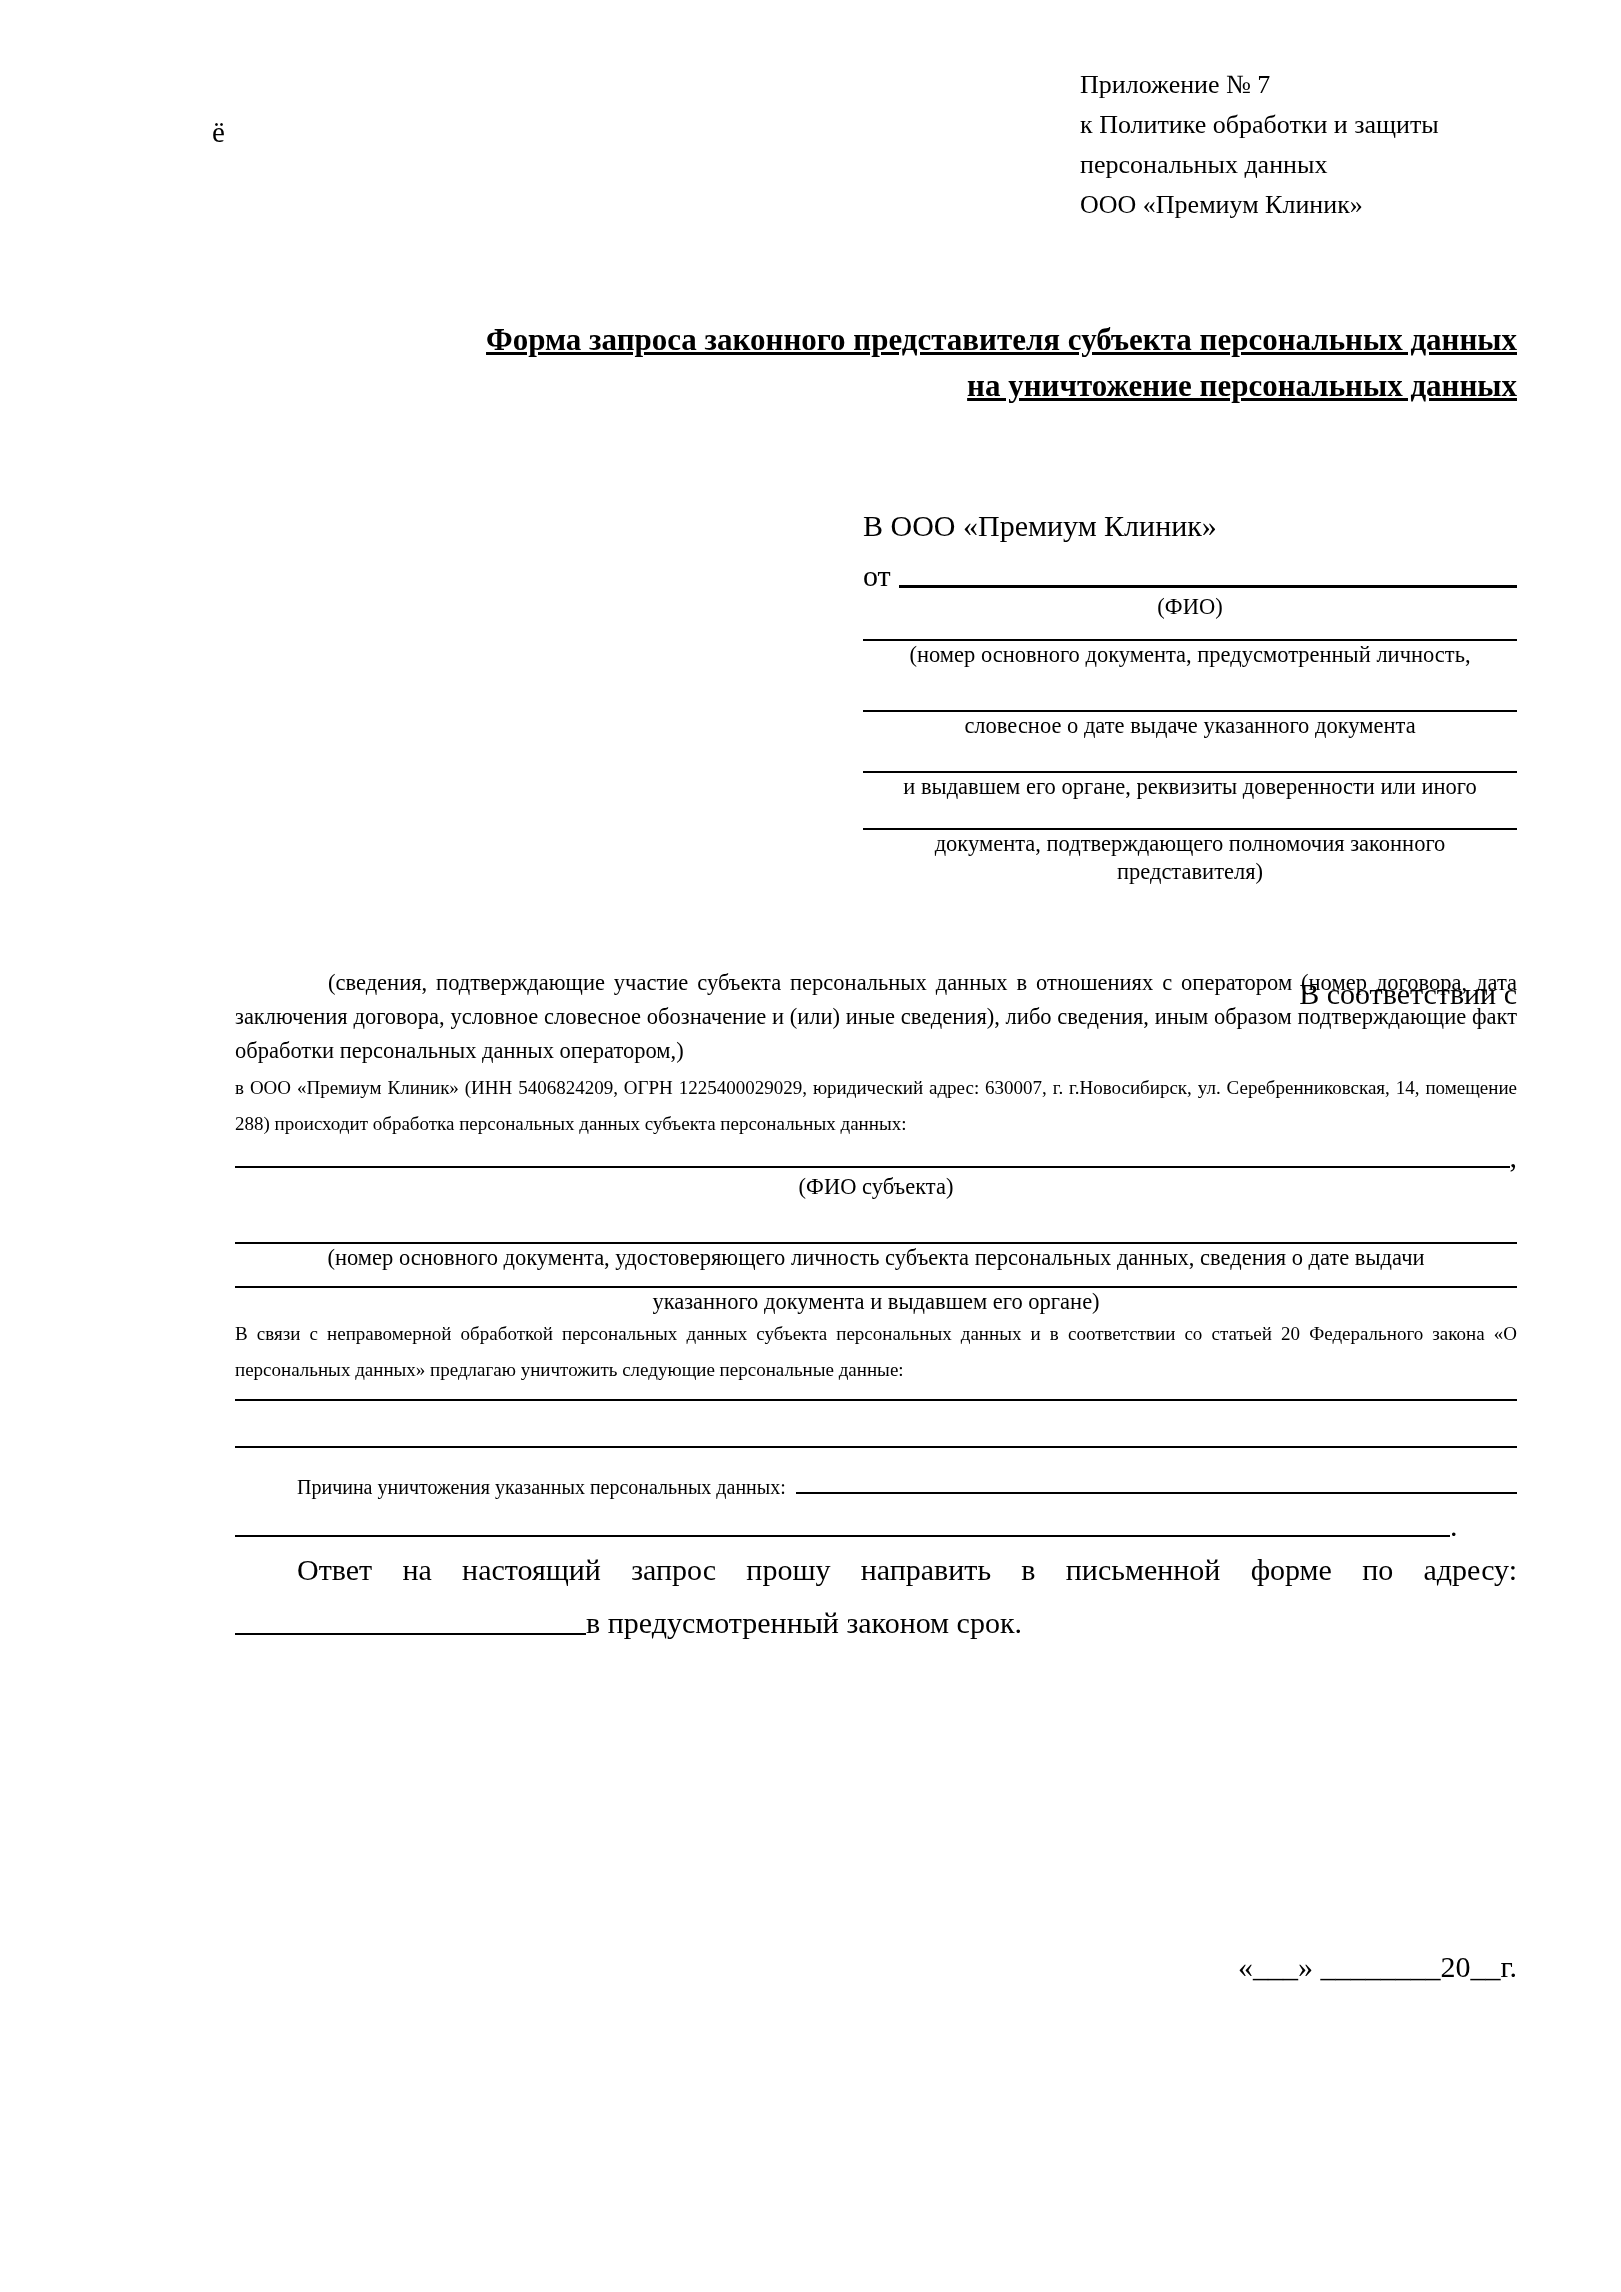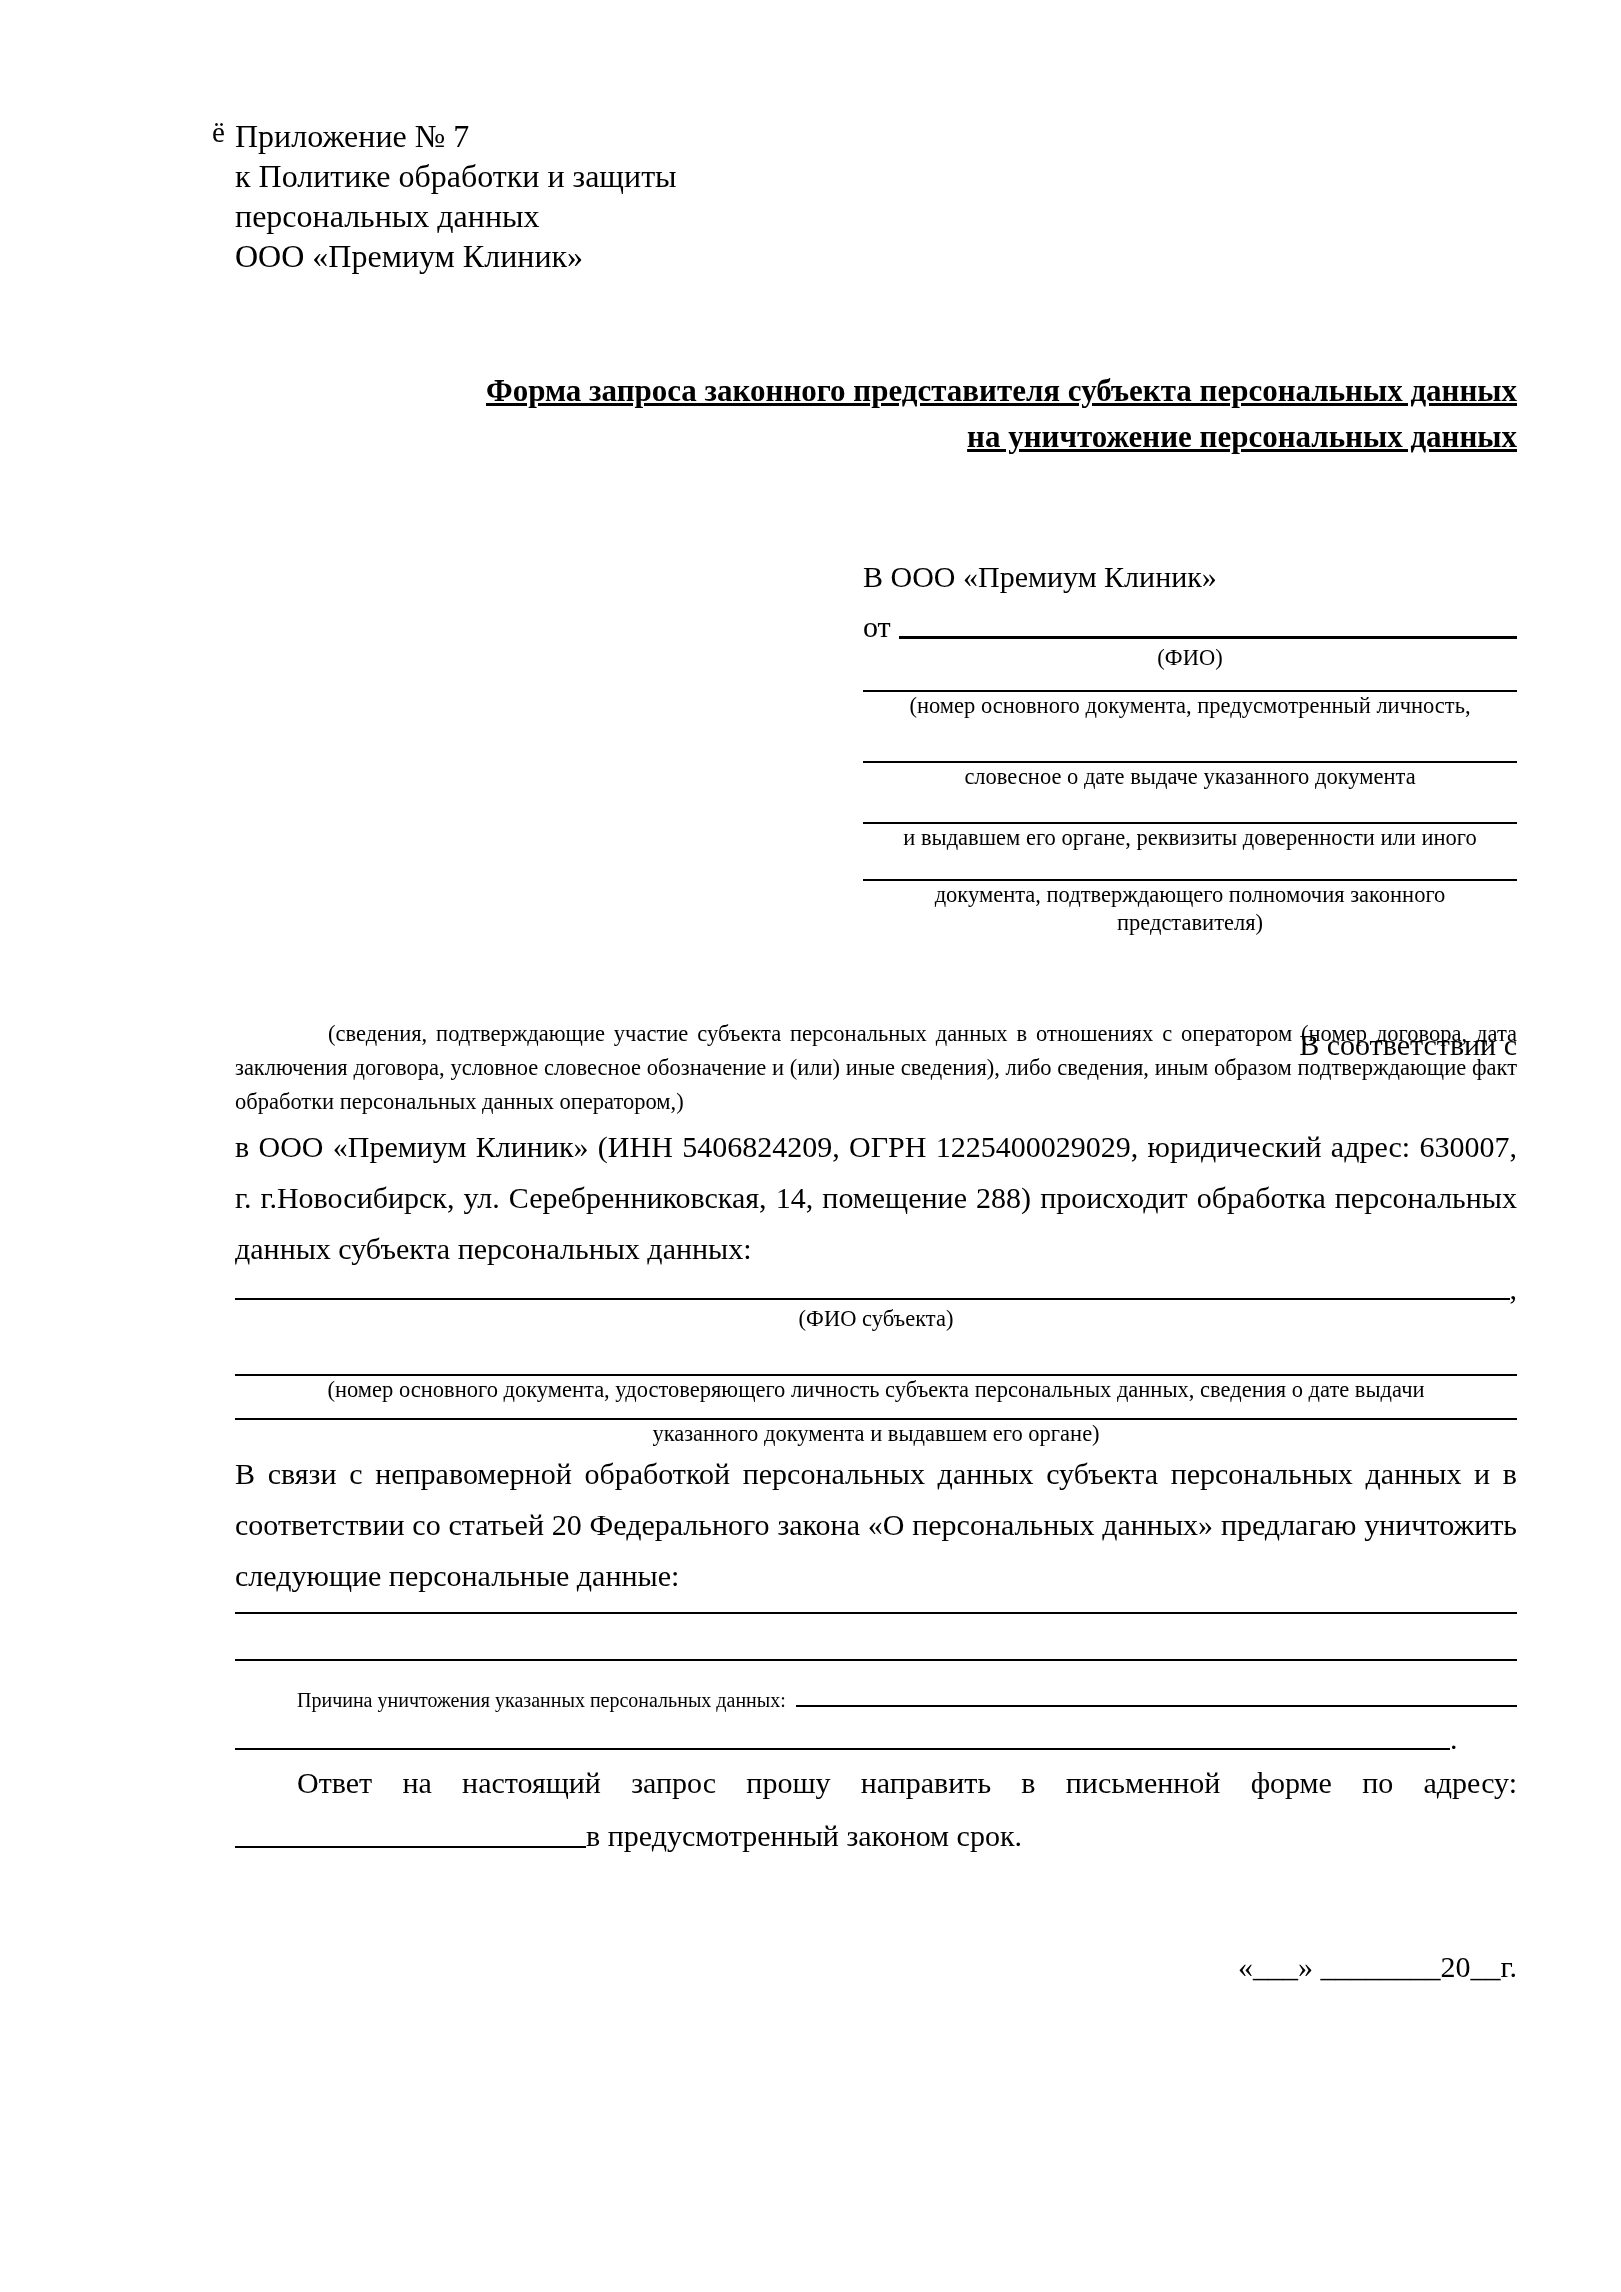--- a/index.html
+++ b/index.html
@@ -7,37 +7,37 @@
     position:relative;
     width:1621px;height:2293px;
     margin:0 auto;
     background:#ffffff;
     color:#000;
     font-family:"Liberation Serif", serif;
     overflow:hidden;
   }
   .stray{position:absolute;left:212px;top:116px;font-size:29px;line-height:33px;}
   .content{margin-left:235px;width:1282px;}
-  .annex{padding-top:116px;font-size:32px;line-height:40px;}
+  .annex{margin-left:845px;padding-top:65px;font-size:26px;line-height:40px;}
   .title{margin-top:92px;text-align:right;font-weight:bold;font-size:31px;line-height:46px;text-decoration:underline;}
   .addr{margin-left:628px;width:654px;margin-top:94px;font-size:30px;}
   .addr-to{line-height:45px;}
   .row{display:flex;align-items:flex-end;}
   .fill{flex:1 1 auto;border-bottom:2.9px solid #000;}
   .row .fill{margin-bottom:4.9px;}
   .from-row{height:45px;}
   .from-row .fill{border-bottom-width:3.9px;margin-left:7.8px;}
   .cap{font-size:22.5px;line-height:28px;text-align:center;}
   .blank{border-bottom:2.9px solid #000;}
   .b1{height:17.6px;} .b2{height:41px;} .b3{height:31px;} .b4{height:27.4px;}
   .acc-row{margin-top:29px;height:45px;font-size:30px;flex-direction:column;}
   .acc-row .fill{border-bottom-width:3.9px;margin-left:9.8px;}
   .ind{display:inline-block;width:62px;flex:0 0 62px;}
   .note{margin-top:5.9px;font-size:22.5px;line-height:34px;text-align:justify;text-indent:93px;}
-  .para{font-size:30px;line-height:51px;text-align:justify;}
+  .para{font-size:19px;line-height:36px;text-align:justify;}
   .op-para{margin-top:2px;}
   .suffix{font-size:30px;line-height:33px;}
   .fio-row{height:31px;}
   .sd-row1{height:41px;}
   .sd-row2{height:13.7px;margin-bottom:0;}
   .blank-full-1{height:11.8px;}
   .blank-full-2{height:45px;}
   .reason-row{margin-top:5.9px;height:45px;font-size:20px;}
   .reason-row .lead{white-space:nowrap;}
   .reason-row .fill{margin-left:9.8px;}

